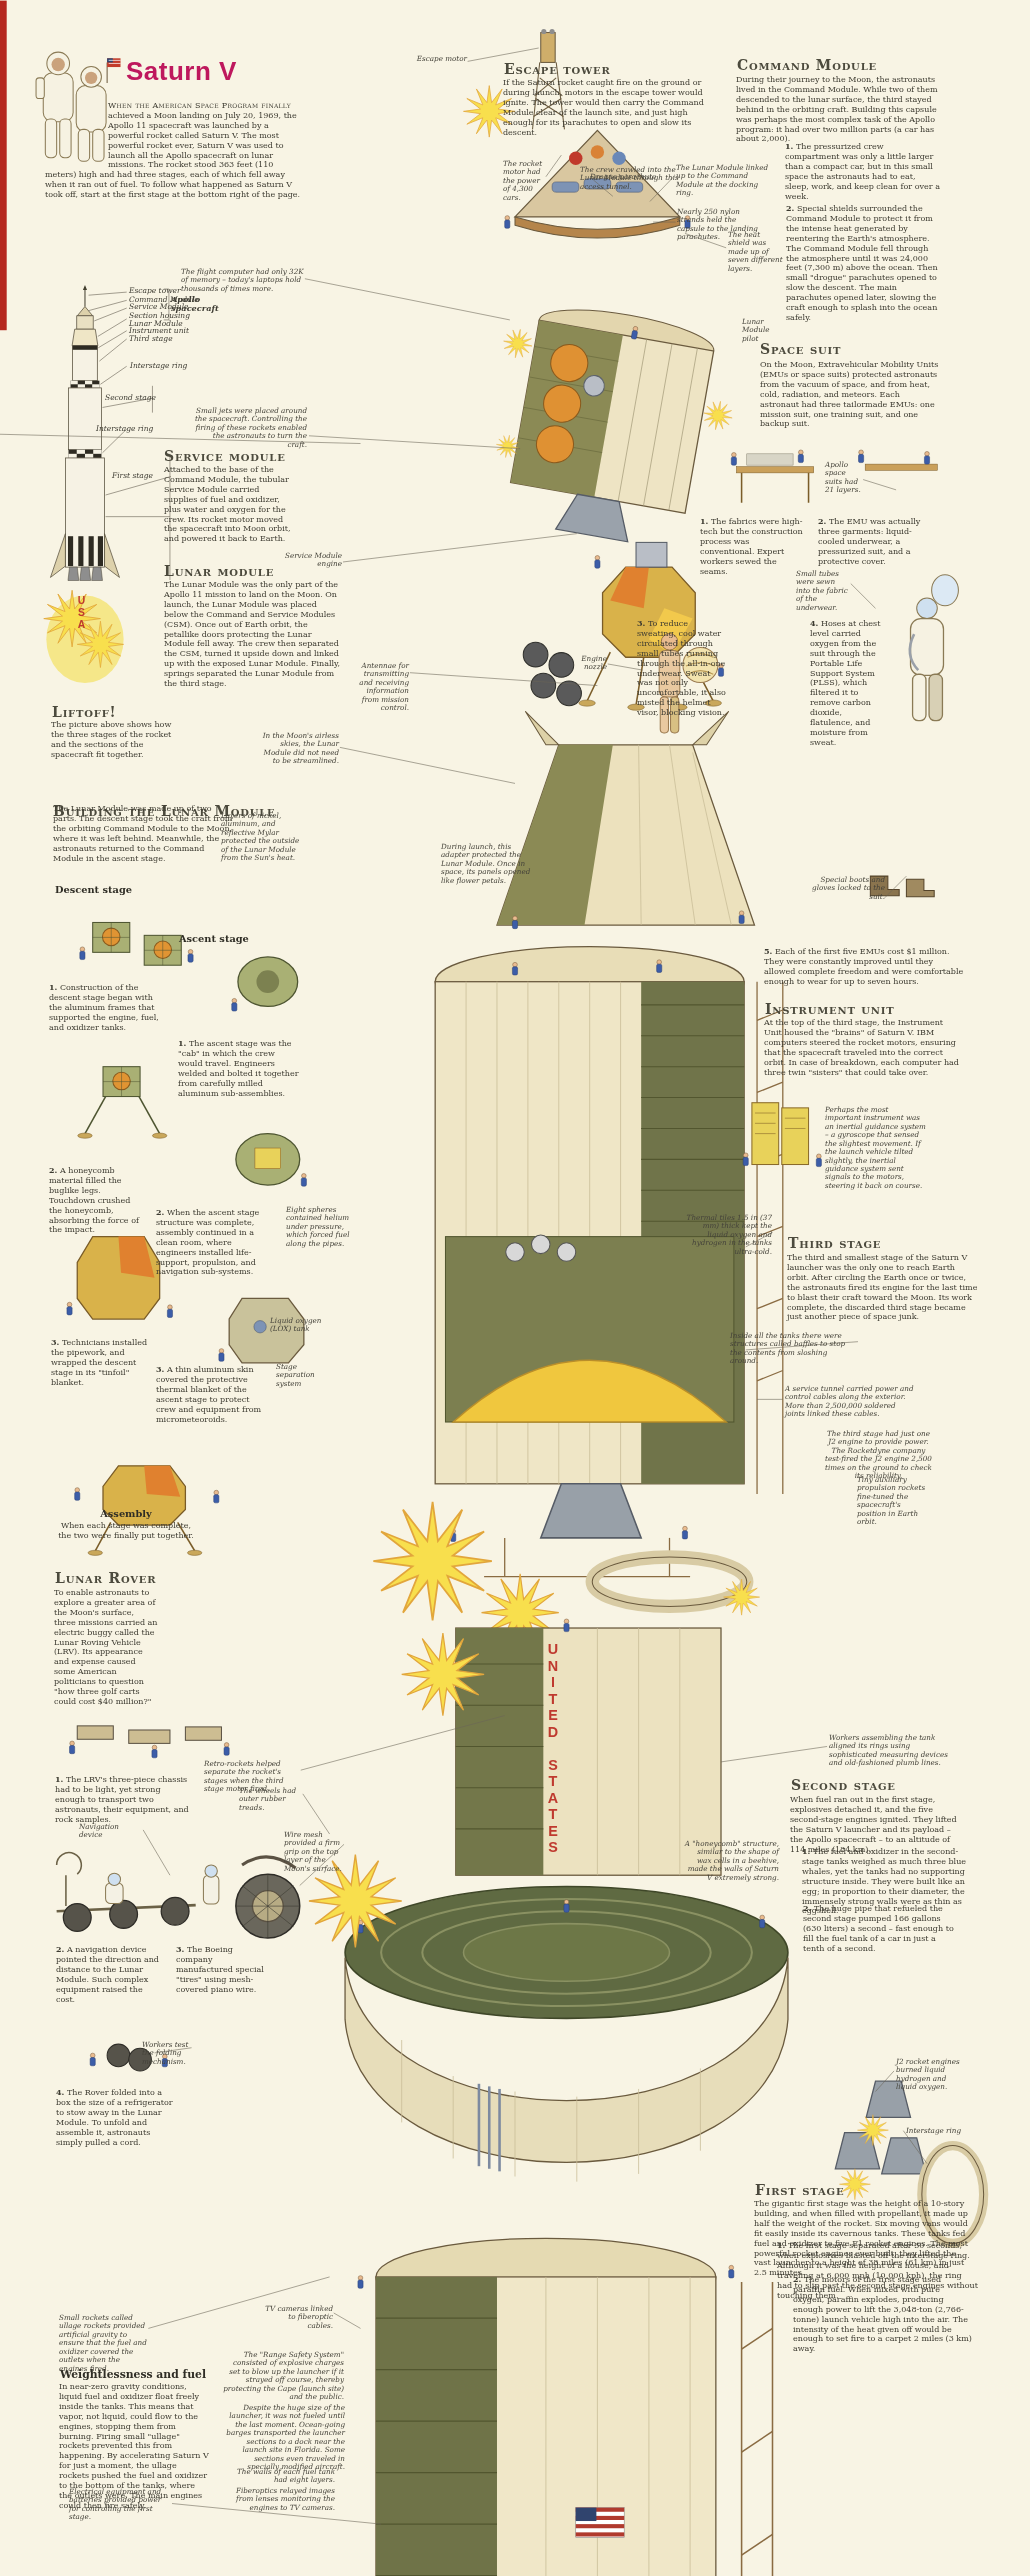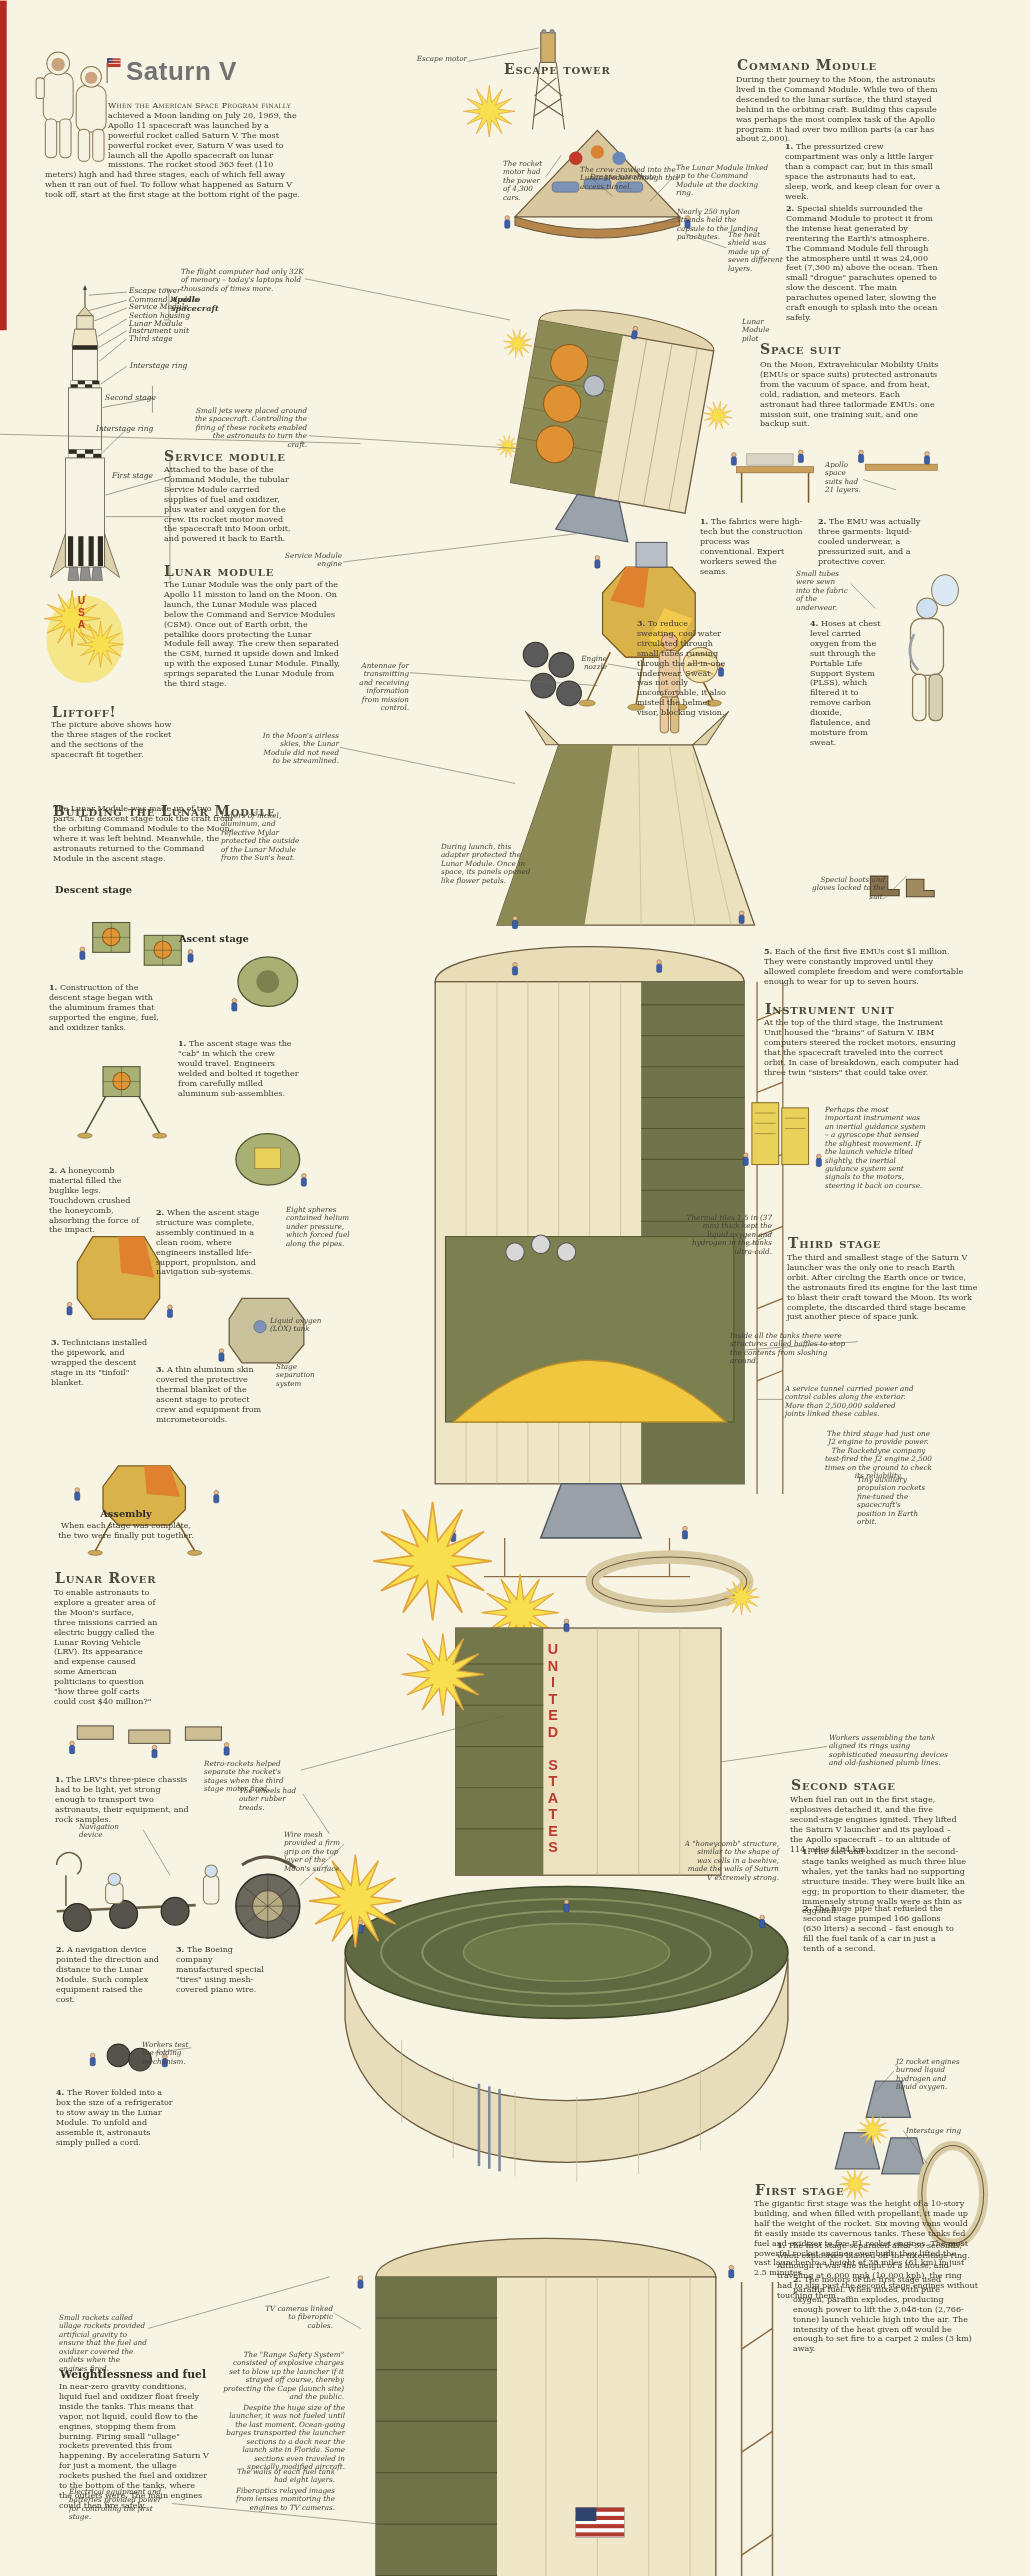--- a/index.html
+++ b/index.html
@@ -7,21 +7,21 @@
         font-family:"DejaVu Serif",serif;color:#3c3a30;overflow:hidden;}
   .abs{position:absolute;}
   .h1{font-variant:small-caps;font-weight:600;font-size:14px;letter-spacing:0.8px;color:#4c4a3d;line-height:1;}
   .h2{font-weight:700;font-size:9.8px;color:#2f2d25;line-height:1.1;}
   .body{font-size:8px;line-height:1.24;}
   .item{font-size:8px;line-height:1.24;}
   .num{font-weight:700;}
   .cap{font-style:italic;font-size:7.2px;line-height:1.17;color:#45433a;}
   .capR{text-align:right;}
   .dlab{font-style:italic;font-size:7.5px;color:#3e3c33;white-space:nowrap;line-height:1.05;}
-  .title{font-family:"Liberation Sans",sans-serif;font-weight:700;font-size:26px;color:#737373;letter-spacing:0.5px;}
+  .title{font-family:"Liberation Sans",sans-serif;font-weight:700;font-size:26px;color:#be185d;letter-spacing:0.5px;}
   .lede{font-variant:small-caps;letter-spacing:0.3px;}
   .vtext{writing-mode:vertical-rl;text-orientation:upright;}
   .red{color:#bf3a2f;font-weight:700;font-family:"Liberation Sans",sans-serif;}
   .ctr{text-align:center;}
   svg{display:block;}
   #art{position:absolute;left:0;top:0;z-index:0;pointer-events:none;}
   .txt{z-index:2;}
   .albl{z-index:1;}
 </style>
 </head>
@@ -577,20 +577,21 @@
   <div class="abs txt dlab" style="left:129px;top:312px;width:62px;white-space:normal;">Section housing Lunar Module</div>
   <div class="abs txt dlab" style="left:129px;top:327px;">Instrument unit</div>
   <div class="abs txt dlab" style="left:129px;top:335px;">Third stage</div>
   <div class="abs txt dlab" style="left:130px;top:362px;">Interstage ring</div>
   <div class="abs txt dlab" style="left:105px;top:394px;">Second stage</div>
   <div class="abs txt dlab" style="left:96px;top:425px;">Interstage ring</div>
   <div class="abs txt dlab" style="left:112px;top:472px;">First stage</div>
   <div class="abs txt dlab" style="left:171px;top:295px;width:49px;white-space:normal;font-weight:700;font-size:8.2px;">Apollo spacecraft</div>
 
   <div class="abs txt h1" style="left:504px;top:62px;">Escape tower</div>
+  <div class="abs txt body" style="left:503px;top:78px;width:212px;">If the Saturn rocket caught fire on the ground or during launch, motors in the escape tower would ignite. The tower would then carry the Command Module clear of the launch site, and just high enough for its parachutes to open and slow its descent.</div>
 
   <div class="abs txt h1" style="left:737px;top:58px;">Command Module</div>
   <div class="abs txt body" style="left:736px;top:75px;width:206px;">During their journey to the Moon, the astronauts lived in the Command Module. While two of them descended to the lunar surface, the third stayed behind in the orbiting craft. Building this capsule was perhaps the most complex task of the Apollo program: it had over two million parts (a car has about 2,000).</div>
   <div class="abs txt item" style="left:785px;top:142px;width:155px;"><span class="num">1.</span> <span>The pressurized crew compartment was only a little larger than a compact car, but in this small space the astronauts had to eat, sleep, work, and keep clean for over a week.</span></div>
   <div class="abs txt item" style="left:786px;top:204px;width:156px;"><span class="num">2.</span> <span>Special shields surrounded the Command Module to protect it from the intense heat generated by reentering the Earth's atmosphere. The Command Module fell through the atmosphere until it was 24,000 feet (7,300 m) above the ocean. Then small "drogue" parachutes opened to slow the descent. The main parachutes opened later, slowing the craft enough to splash into the ocean safely.</span></div>
 
   <div class="abs txt h1" style="left:760px;top:342px;">Space suit</div>
   <div class="abs txt body" style="left:760px;top:360px;width:181px;">On the Moon, Extravehicular Mobility Units (EMUs or space suits) protected astronauts from the vacuum of space, and from heat, cold, radiation, and meteors. Each astronaut had three tailormade EMUs: one mission suit, one training suit, and one backup suit.</div>
   <div class="abs txt item" style="left:700px;top:517px;width:104px;"><span class="num">1.</span> <span>The fabrics were high-tech but the construction process was conventional. Expert workers sewed the seams.</span></div>
   <div class="abs txt item" style="left:818px;top:517px;width:107px;"><span class="num">2.</span> <span>The EMU was actually three garments: liquid-cooled underwear, a pressurized suit, and a protective cover.</span></div>

